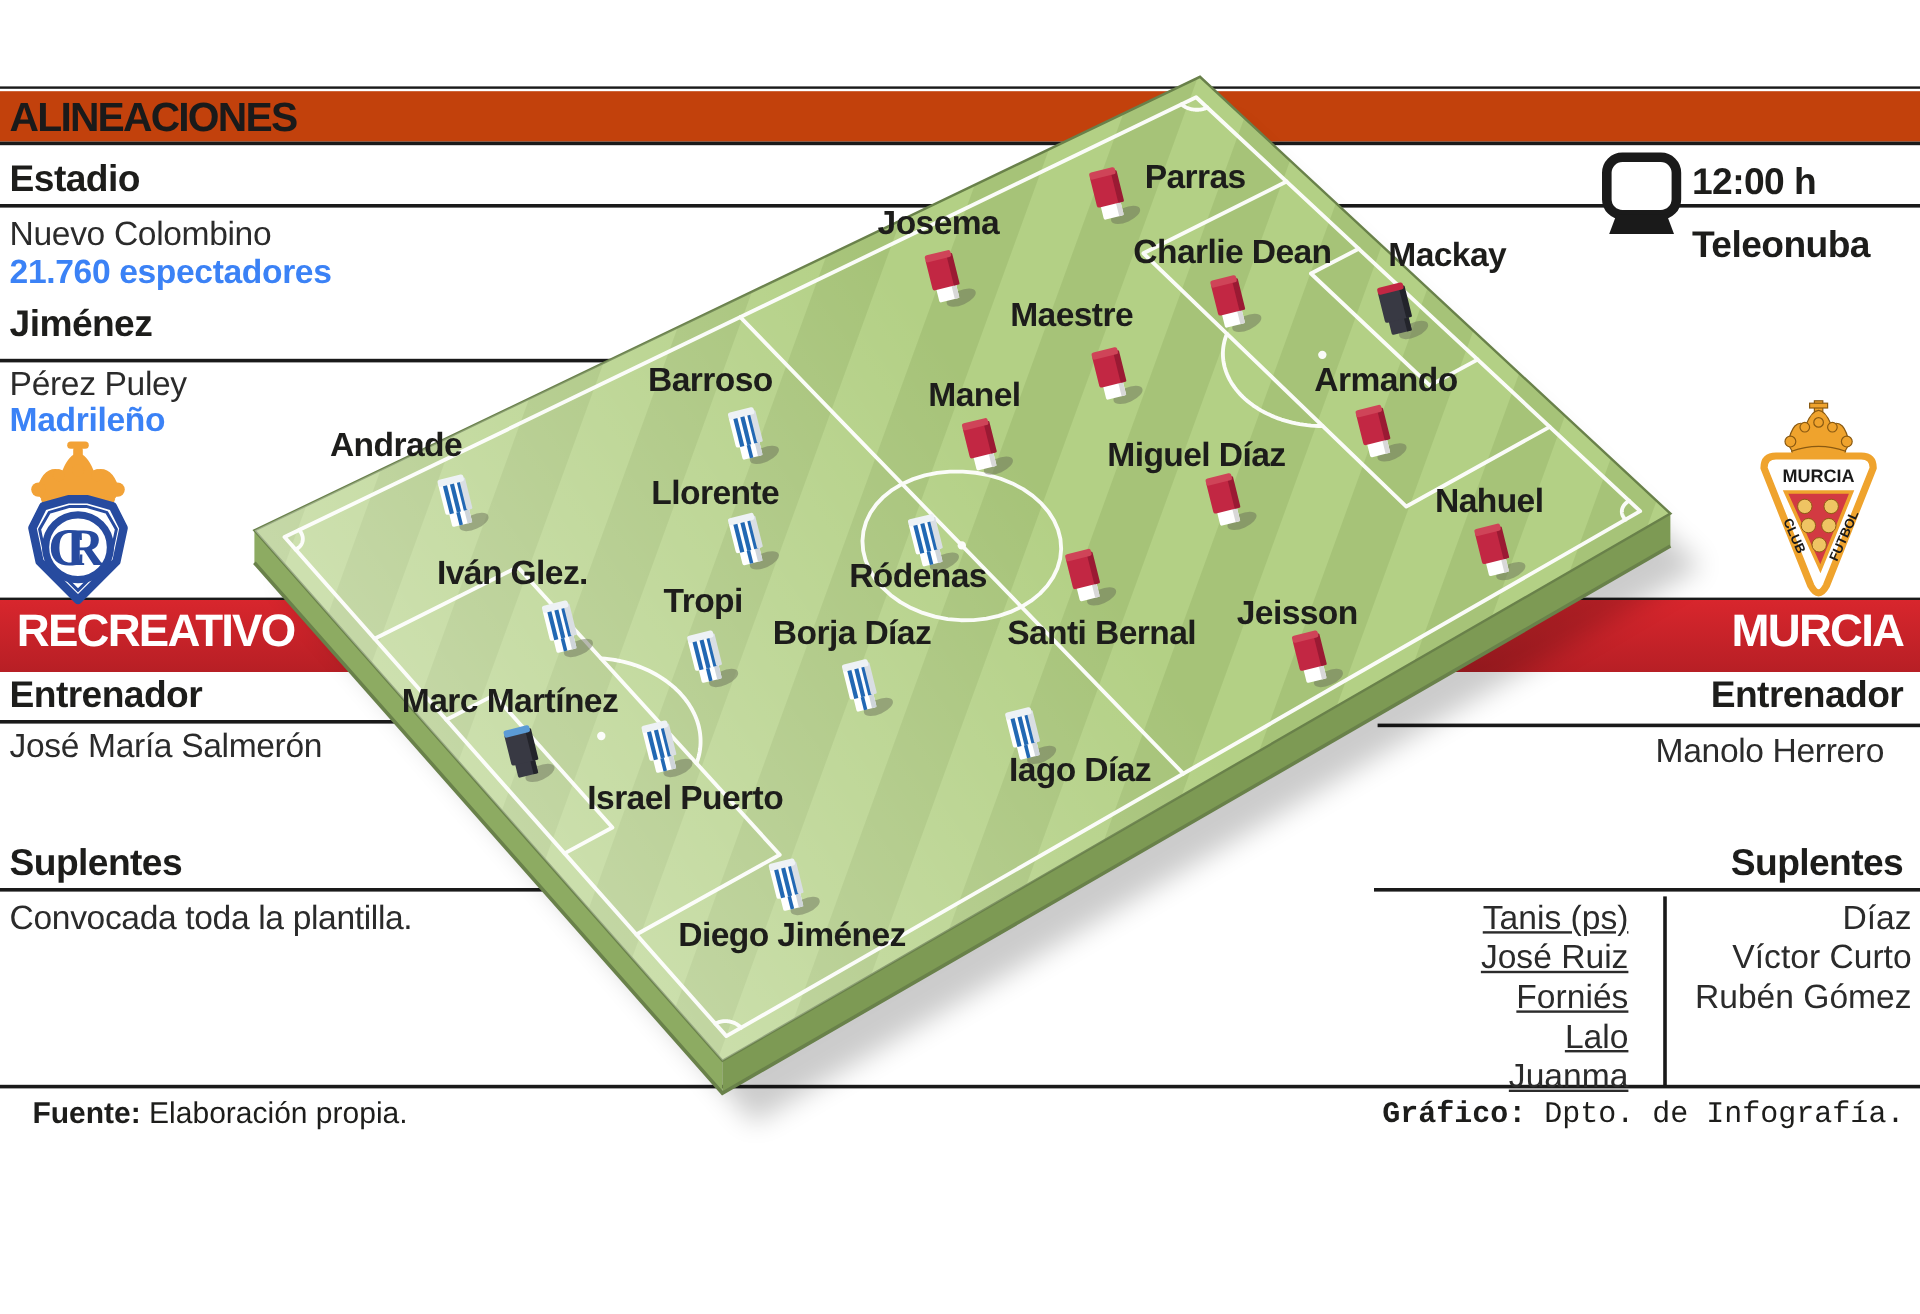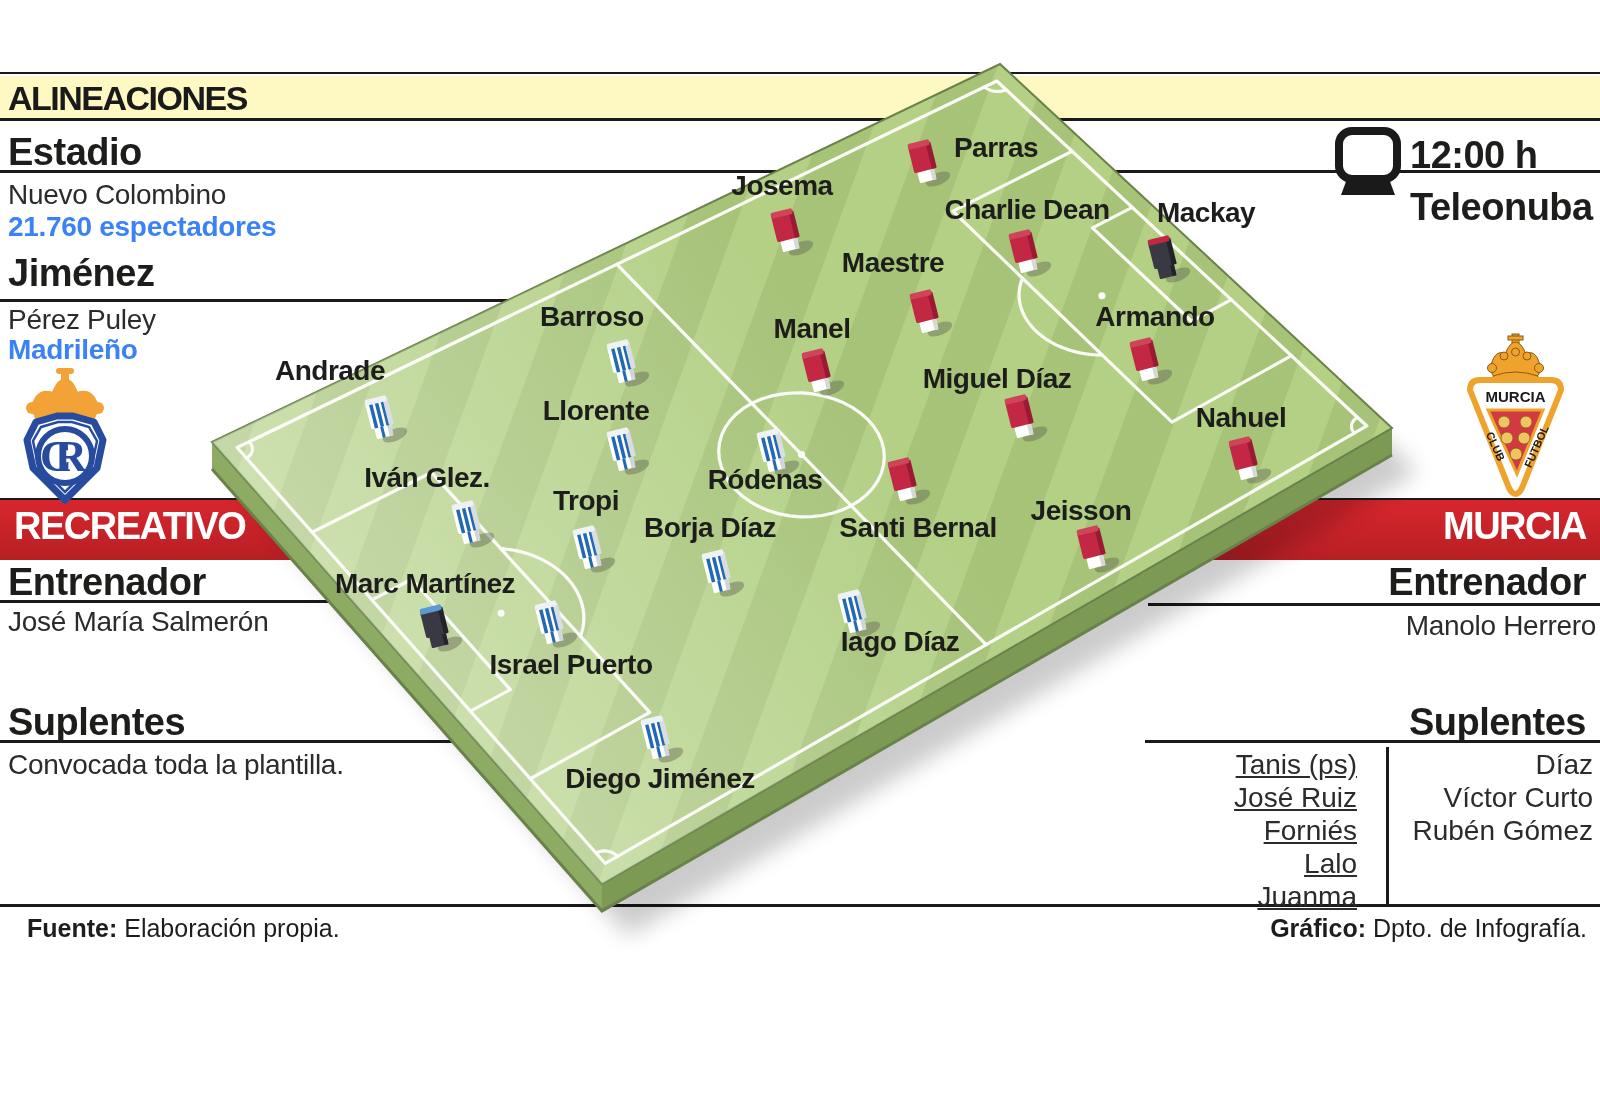--- a/index.html
+++ b/index.html
@@ -1,33 +1,33 @@
 <!DOCTYPE html>
 <html><head>
 <meta charset="utf-8">
 <style>
   html,body{margin:0;padding:0;background:#fff;}
   #canvas{position:relative;width:1600px;height:1095px;background:#fff;overflow:hidden;
           font-family:"Liberation Sans",sans-serif;color:#1d1d1b;}
   .rule{position:absolute;background:#1a1a1a;}
-  #bar-alineaciones{position:absolute;left:0;top:76px;width:1600px;height:42px;background:#fef9c3;}
+  #bar-alineaciones{position:absolute;left:0;top:76px;width:1600px;height:42px;background:#c2410c;}
   #bar-alineaciones span{position:absolute;left:8px;top:3px;font-size:34px;font-weight:bold;letter-spacing:-1.5px;color:#1a1a1a;}
-  .h-sec{position:absolute;font-size:38px;font-weight:bold;letter-spacing:-0.5px;}
+  .h-sec{position:absolute;font-size:31px;font-weight:bold;letter-spacing:-0.5px;}
   .v-sec{position:absolute;font-size:28px;letter-spacing:-0.3px;color:#2b2b2b;}
   .v-bold{font-weight:bold;color:#3b82f6;}
   #band{position:absolute;left:0;top:498px;width:1600px;height:60px;
         background:linear-gradient(#d8262d,#b71f25);border-top:2px solid #1a1a1a;}
   .band-name{position:absolute;top:505px;font-size:38px;font-weight:bold;letter-spacing:-1.5px;color:#fff;z-index:3;}
   #band-home{left:14px;}
   #band-away{right:14px;}
   #subs-away-col1,#subs-away-col2{position:absolute;top:748px;font-size:28px;color:#2b2b2b;text-align:right;line-height:33px;}
   #subs-away-col1{right:243px;width:300px;text-decoration:underline;}
   #subs-away-col2{right:7px;width:210px;}
   #footer-left{position:absolute;left:8px;top:914px;font-size:25px;}
-  #footer-right{position:absolute;right:13px;top:914px;font-size:25px;}
+  #footer-right{position:absolute;right:13px;top:914px;font-size:25px;font-family:Liberation Mono, monospace;}
   .flabel{font-weight:bold;margin-left:19px;}
   svg.overlay{position:absolute;left:0;top:0;}
   #pitch-svg text{font-family:"Liberation Sans",sans-serif;font-weight:bold;font-size:28px;
                   letter-spacing:-0.5px;fill:#1d1d1b;}
 </style>
 </head>
 <body>
 
 <div id="canvas">
 
@@ -52,21 +52,21 @@
   <div class="v-sec" style="left:8px;top:304px;">Pérez Puley</div>
   <div class="v-sec v-bold" style="left:8px;top:334px;">Madrileño</div>
   <div class="h-sec" style="left:8px;top:561px;">Entrenador</div>
   <div class="v-sec" style="left:8px;top:606px;">José María Salmerón</div>
   <div class="h-sec" style="left:8px;top:701px;">Suplentes</div>
   <div class="v-sec" style="left:8px;top:749px;">Convocada toda la plantilla.</div>
 
   <div class="h-sec" style="left:1410px;top:134px;">12:00 h</div>
   <div class="h-sec" style="left:1410px;top:186px;">Teleonuba</div>
   <div class="h-sec" style="right:14px;top:561px;">Entrenador</div>
-  <div class="v-sec" style="right:4px;top:610px;margin-left:20px;">Manolo Herrero</div>
+  <div class="v-sec" style="right:30px;top:610px;margin-left:20px;">Manolo Herrero</div>
   <div class="h-sec" style="right:14px;top:701px;">Suplentes</div>
   <div id="subs-away-col1">
       <div>Tanis (ps)</div>
       <div>José Ruiz</div>
       <div>Forniés</div>
       <div>Lalo</div>
       <div>Juanma</div>
     </div>
   <div id="subs-away-col2">
       <div>Díaz</div>

